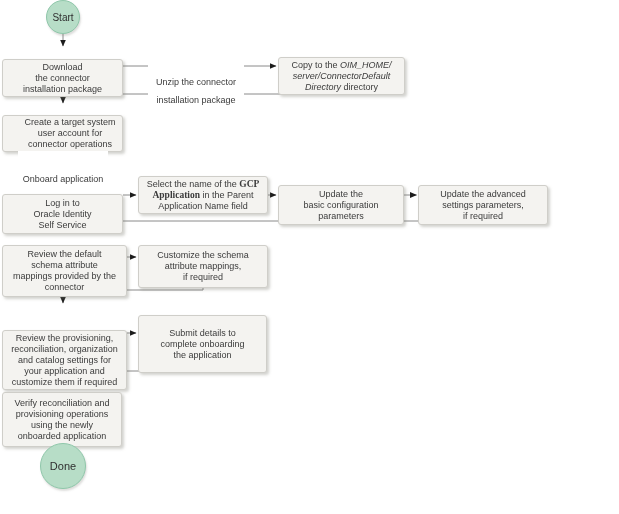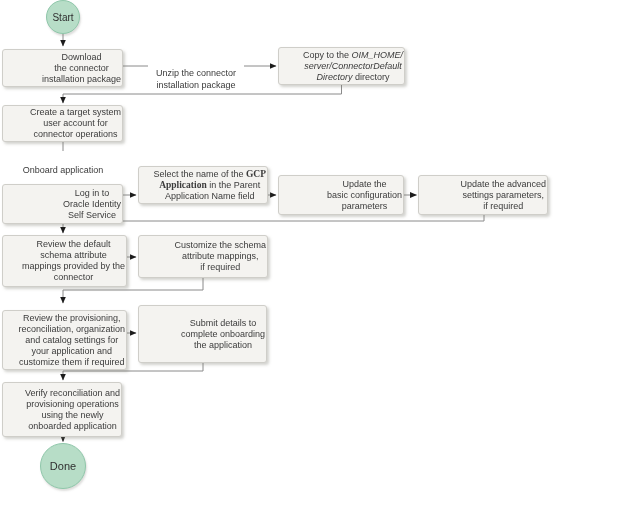--- a/index.html
+++ b/index.html
@@ -8,35 +8,35 @@
     font-family:"Liberation Sans",sans-serif;color:var(--text-color,#3b3b3b);
   }
   #edges{position:absolute;left:0;top:0;width:619px;height:514px;}
   #edges polyline{fill:none;stroke:var(--line-color,#8a8a8a);stroke-width:1;}
   .node{
     position:absolute;
     background:var(--box-fill,#f4f3f0);
     border:1px solid var(--box-border,#cfcec9);
     border-radius:3px;
     box-shadow:2px 2px 3px rgba(125,125,115,.35);
-    display:flex;align-items:center;justify-content:flex-end;
+    display:flex;align-items:center;justify-content:center;
     text-align:center;font-size:9px;line-height:11px;
-    white-space:pre-line;padding:1px;box-sizing:border-box;
+    white-space:pre-line;padding:1px;box-sizing:border-box;margin-top:10px;
   }
   .terminal{
     position:absolute;border-radius:50%;
     background:var(--terminal-fill,#b7ddc7);
     border:1px solid var(--terminal-border,#8fc7aa);
     display:flex;align-items:center;justify-content:center;
     color:#2f2f2f;box-sizing:border-box;
     box-shadow:1px 2px 2px rgba(125,125,115,.25);
   }
   .edge-label{
     position:absolute;background:#ffffff;text-align:center;
-    font-size:9px;line-height:12px;white-space:pre-line;padding:1px 0;
+    font-size:9px;line-height:18px;white-space:pre-line;padding:1px 0;
   }
   .em{font-style:italic;}
   .app{font-family:"Liberation Serif",serif;font-weight:bold;font-size:9.5px;}
 </style>
 </head>
 <body>
 
 <div id="canvas">
 
   <svg id="edges" width="619" height="514" viewBox="0 0 619 514">
@@ -121,21 +121,21 @@
 mappings provided by the
 connector</span>
   </div>
 
   <div class="node" style="left:138px;top:235px;width:130px;height:43px;">
     <span class="txt">Customize the schema
 attribute mappings,
 if required</span>
   </div>
 
-  <div class="node" style="left:2px;top:310px;width:125px;height:60px;">
+  <div class="node" style="left:2px;top:320px;width:125px;height:60px;">
     <span class="txt">Review the provisioning,
 reconciliation, organization
 and catalog settings for
 your application and
 customize them if required</span>
   </div>
 
   <div class="node" style="left:138px;top:305px;width:129px;height:58px;">
     <span class="txt">Submit details to
 complete onboarding

